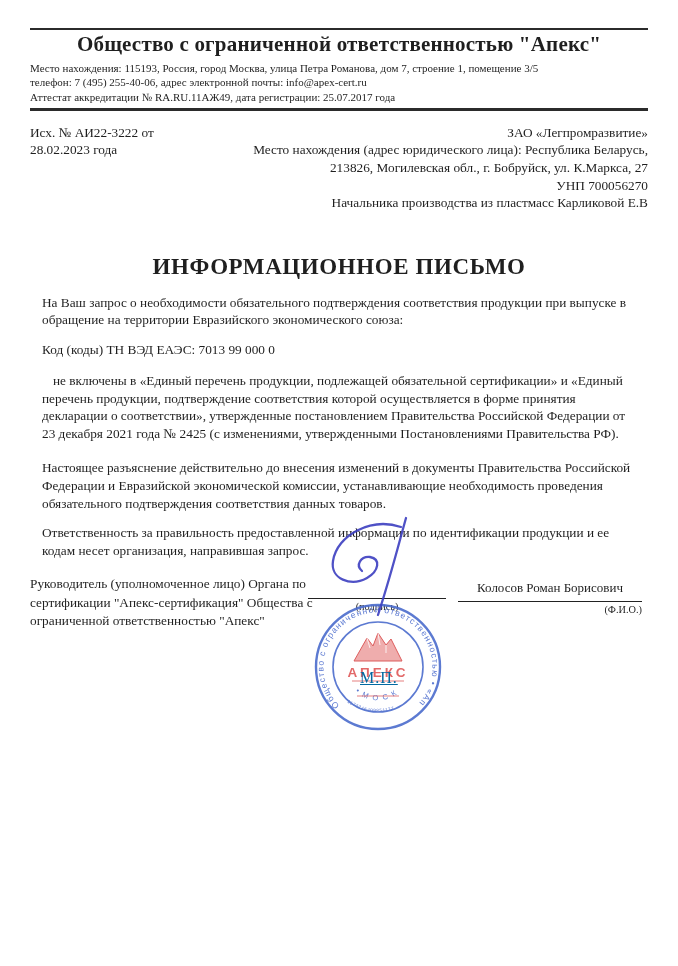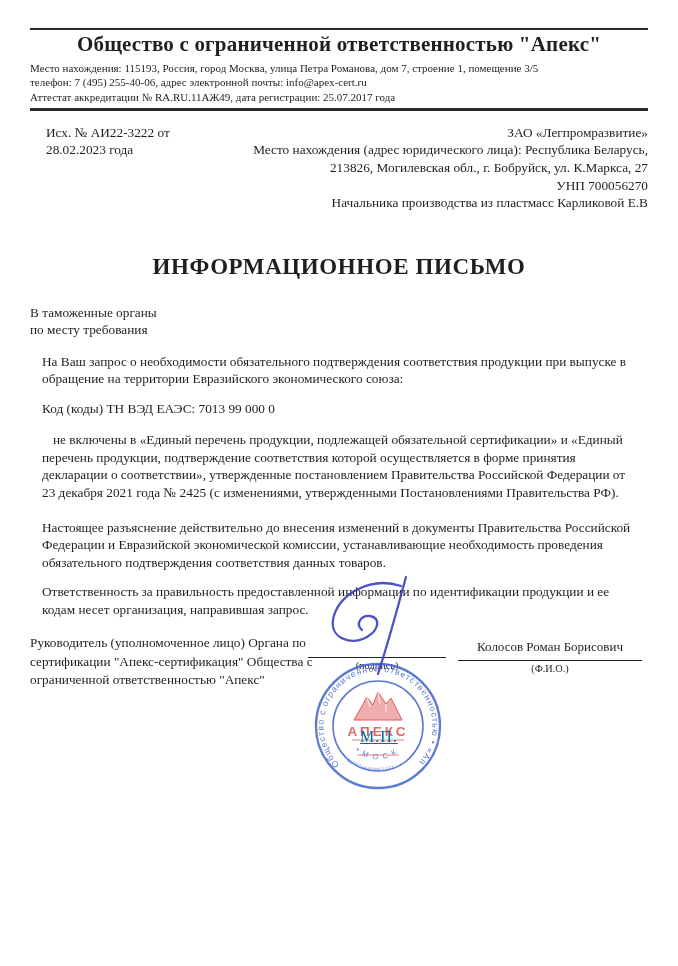--- a/index.html
+++ b/index.html
@@ -15,39 +15,39 @@
   .inner{padding:6px 30px;}
   .rule{border:none;border-top:2px solid #2b2b2b;margin:0;}
   .rule.thick{border-top-width:3px;}
   .org-title{
     text-align:center;font-weight:bold;font-size:21px;
     margin:2px 0 4px 0;letter-spacing:.2px;
   }
   .org-sub{text-align:left;font-size:11px;line-height:1.3;}
   .org-sub div{white-space:nowrap;}
   .ref-row{display:flex;justify-content:space-between;margin-top:13px;font-size:13.3px;line-height:1.32;}
-  .ref-left{width:175px;margin-left:16px;}
+  .ref-left{width:175px;}
   .ref-right{text-align:right;max-width:440px;}
   .doc-title{
     text-align:center;font-weight:bold;font-size:23px;
     margin-top:42px;letter-spacing:.6px;
   }
   .addressee{margin-top:24px;font-size:13.3px;line-height:1.32;}
   .body-text{font-size:13.3px;line-height:1.32;}
   .body-text p{margin:12px;}
   .grp{margin-top:14px;}
   .indent{text-indent:11px;}
   .sig-area{position:relative;height:200px;margin-top:16px;font-size:13.3px;}
   .sig-role{position:absolute;left:0;top:0;width:292px;line-height:1.38;}
   .sig-line{position:absolute;border-top:1.5px solid #222;}
   .sig-line.left{left:278px;top:23px;width:138px;}
   .sig-line.right{left:428px;top:26px;width:184px;}
   .sig-caption{position:absolute;text-align:center;font-size:10.3px;color:#242424;}
   .sig-caption.left{left:278px;top:26px;width:138px;}
-  .sig-caption.right{left:428px;top:29px;width:184px;}
+  .sig-caption.right{left:428px;top:29px;width:184px;text-align:right;}
   .sig-name{position:absolute;left:425px;top:5px;width:190px;text-align:center;font-size:13px;}
   .autograph{position:absolute;left:283px;top:-60px;width:118px;height:108px;z-index:3;}
   .stamp{position:absolute;left:282px;top:26px;width:132px;height:132px;z-index:1;opacity:.92;}
   .mp-label{position:absolute;left:330px;top:94px;font-size:16px;letter-spacing:1px;color:#0369a1;z-index:2;text-decoration:underline;}
 </style>
 </head>
 <body>
 
 <div class="page">
   <div class="inner">
@@ -72,24 +72,20 @@
         <div>ЗАО «Легпромразвитие»</div>
         <div>Место нахождения (адрес юридического лица): Республика Беларусь,</div>
         <div>213826, Могилевская обл., г. Бобруйск, ул. К.Маркса, 27</div>
         <div>УНП 700056270</div>
         <div>Начальника производства из пластмасс Карликовой Е.В</div>
       </div>
     </div>
 
     <div class="doc-title">ИНФОРМАЦИОННОЕ ПИСЬМО</div>
 
-    <div class="addressee">
-      <div>В таможенные органы</div>
-      <div>по месту требования</div>
-    </div>
 
     <div class="body-text">
       <div class="grp">
         <p>На Ваш запрос о необходимости обязательного подтверждения соответствия продукции при выпуске в обращение на территории Евразийского экономического союза:</p>
         <p>Код (коды) ТН ВЭД ЕАЭС: 7013 99 000 0</p>
       </div>
       <div class="grp">
         <p class="indent">не включены в «Единый перечень продукции, подлежащей обязательной сертификации» и «Единый перечень продукции, подтверждение соответствия которой осуществляется в форме принятия декларации о соответствии», утвержденные постановлением Правительства Российской Федерации от 23 декабря 2021 года № 2425 (с изменениями, утвержденными Постановлениями Правительства РФ).</p>
       </div>
       <div class="grp" style="margin-top:17px;">

